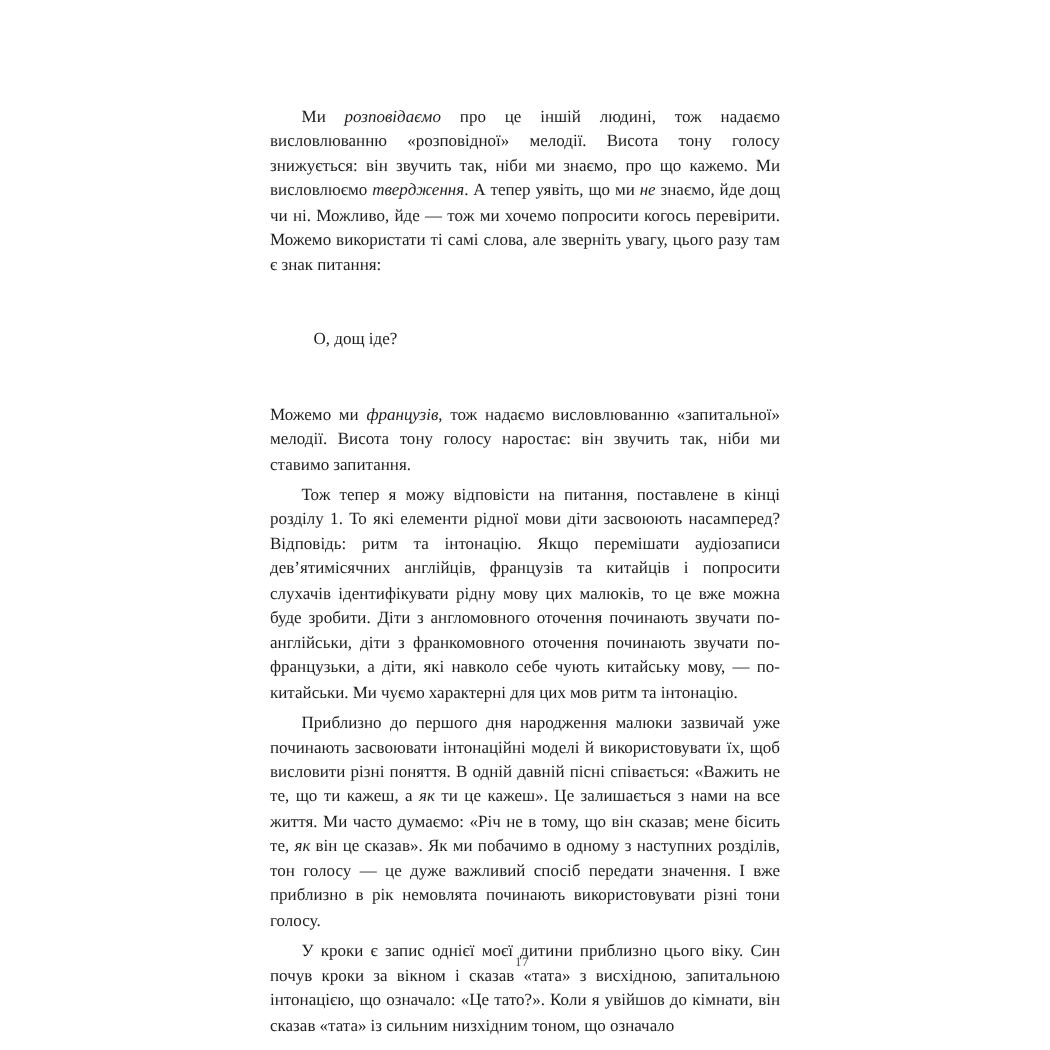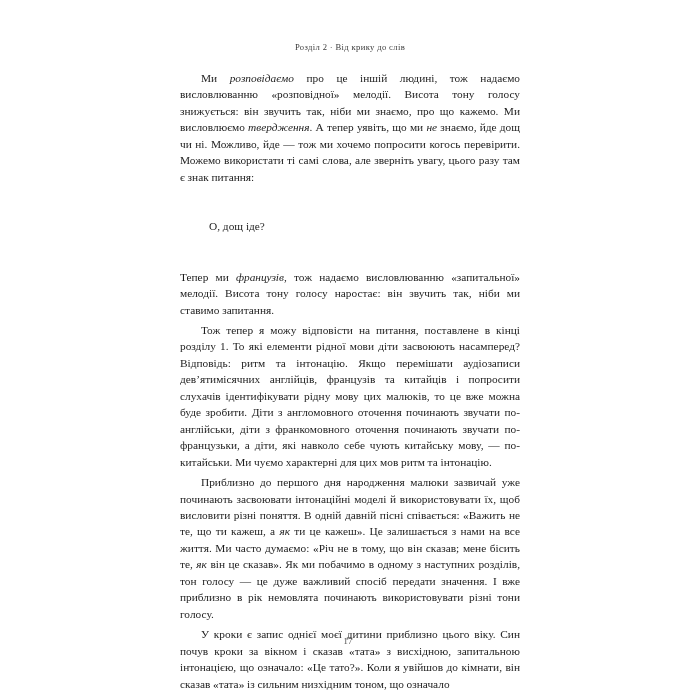--- a/index.html
+++ b/index.html
@@ -85,33 +85,32 @@
     font-size: 8.6px;
     color: #4a4a4a;
     letter-spacing: 0.3px;
   }
 </style>
 </head>
 <body>
 
 <div class="page">
 
-  <div class="running-head">Розділ 2 · Від крику до слів</div>
 
   <div class="text-column">
 
     <p class="body-par"><span>Ми </span><i>розповідаємо</i><span> про це іншій людині, тож надаємо висловлюванню «розповідної» мелодії. Висота тону голосу знижується: він звучить так, ніби ми знаємо, про що кажемо. Ми висловлюємо </span><i>твердження</i><span>. А тепер уявіть, що ми </span><i>не</i><span> знаємо, йде дощ чи ні. Можливо, йде — тож ми хочемо попросити когось перевірити. Можемо використати ті самі слова, але зверніть увагу, цього разу там є знак питання:</span></p>
 
     <div class="gap-before-quote"></div>
 
     <p class="quote-line">О, дощ іде?</p>
 
     <div class="gap-after-quote"></div>
 
-    <p class="body-par no-indent"><span>Тепер ми </span><i>французів</i><span>, тож надаємо висловлюванню «запитальної» мелодії. Висота тону голосу наростає: він звучить так, ніби ми ставимо запитання.</span></p>
+    <p class="body-par no-indent"><span>Можемо ми </span><i>французів</i><span>, тож надаємо висловлюванню «запитальної» мелодії. Висота тону голосу наростає: він звучить так, ніби ми ставимо запитання.</span></p>
 
     <p class="body-par">Тож тепер я можу відповісти на питання, поставлене в кінці розділу 1. То які елементи рідної мови діти засвоюють насамперед? Відповідь: ритм та інтонацію. Якщо перемішати аудіозаписи дев’ятимісячних англійців, французів та китайців і попросити слухачів ідентифікувати рідну мову цих малюків, то це вже можна буде зробити. Діти з англомовного оточення починають звучати по-англійськи, діти з франкомовного оточення починають звучати по-французьки, а діти, які навколо себе чують китайську мову, — по-китайськи. Ми чуємо характерні для цих мов ритм та інтонацію.</p>
 
     <p class="body-par"><span>Приблизно до першого дня народження малюки зазвичай уже починають засвоювати інтонаційні моделі й використовувати їх, щоб висловити різні поняття. В одній давній пісні співається: «Важить не те, що ти кажеш, а </span><i>як</i><span> ти це кажеш». Це залишається з нами на все життя. Ми часто думаємо: «Річ не в тому, що він сказав; мене бісить те, </span><i>як</i><span> він це сказав». Як ми побачимо в одному з наступних розділів, тон голосу — це дуже важливий спосіб передати значення. І вже приблизно в рік немовлята починають використовувати різні тони голосу.</span></p>
 
     <p class="body-par">У кроки є запис однієї моєї дитини приблизно цього віку. Син почув кроки за вікном і сказав «тата» з висхідною, запитальною інтонацією, що означало: «Це тато?». Коли я увійшов до кімнати, він сказав «тата» із сильним низхідним тоном, що означало</p>
 
   </div>
 
   <div class="folio">17</div>

